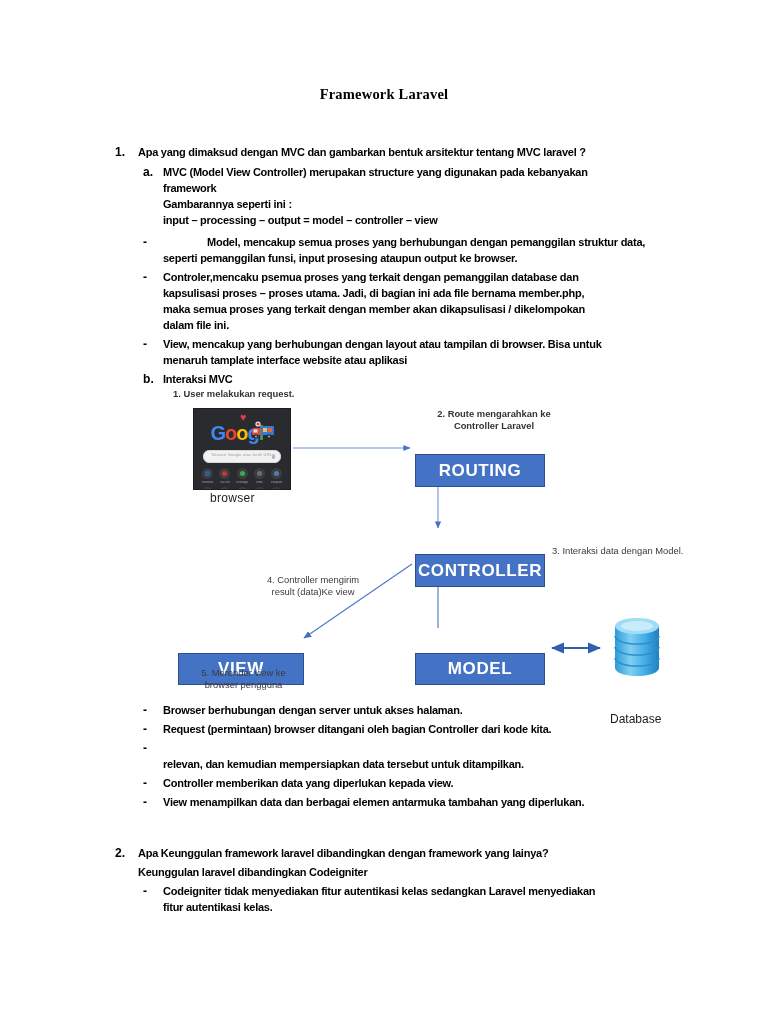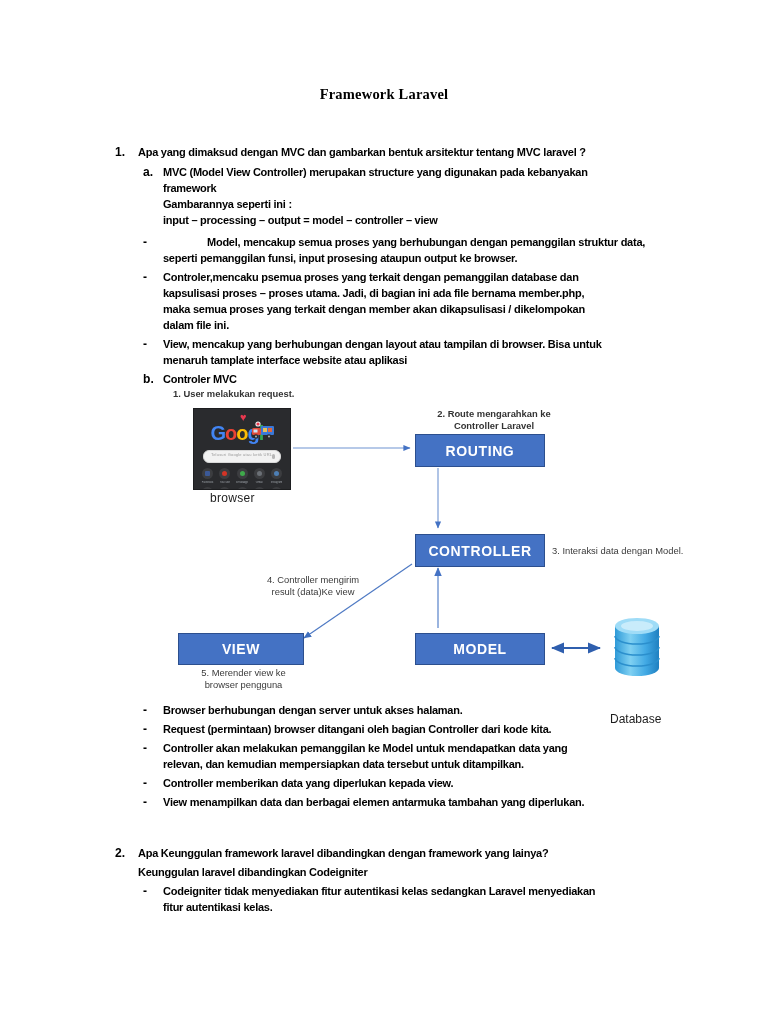--- a/index.html
+++ b/index.html
@@ -68,25 +68,26 @@
     font-weight: normal;
     color: #3a3a3a;
   }
   .box {
     position: absolute;
     background: #4472c4;
     border: 1.2px solid #2c4f8e;
     color: #ffffff;
     font-family: "Liberation Sans", sans-serif;
     font-weight: bold;
-    font-size: 14px;
+    font-size: 17px;
     letter-spacing: 0.6px;
     display: flex;
     align-items: center;
     justify-content: center;
+    margin-top: 20px;
   }
   .browser-shot {
     position: absolute;
     background: #2a2b2e;
     border: 1px solid #1d1e20;
     overflow: hidden;
   }
   .browser-caption {
     position: absolute;
     font-family: "Liberation Sans", sans-serif;
@@ -228,21 +229,21 @@
   <div class="txt" style="left:163px; top:285px; width:520px;">kapsulisasi proses – proses utama. Jadi, di bagian ini ada file bernama member.php,</div>
   <div class="txt" style="left:163px; top:269px; width:520px;">Controler,mencaku psemua proses yang terkait dengan pemanggilan database dan</div>
   <div class="txt" style="left:163px; top:301px; width:520px;">maka semua proses yang terkait dengan member akan dikapsulisasi / dikelompokan</div>
   <div class="txt" style="left:163px; top:317px; width:520px;">dalam file ini.</div>
 
   <div class="marker" style="left:143px; top:336px;">-</div>
   <div class="txt" style="left:163px; top:336px; width:525px;">View, mencakup yang berhubungan dengan layout atau tampilan di browser. Bisa untuk</div>
   <div class="txt" style="left:163px; top:352px; width:525px;">menaruh tamplate interface website atau aplikasi</div>
 
   <div class="marker" style="left:143px; top:371px;">b.</div>
-  <div class="txt" style="left:163px; top:371px;">Controler MVC</div>
+  <div class="txt" style="left:163px; top:371px;">Interaksi MVC</div>
 
   <div class="diagram">
 
     <svg class="arrows" viewBox="0 0 540 320">
       <defs>
         <marker id="ah" markerWidth="7" markerHeight="7" refX="6" refY="3.2" orient="auto">
           <path d="M0,0.4 L6.5,3.2 L0,6 Z" fill="#4472c4"></path>
         </marker>
         <marker id="ah2" markerWidth="7" markerHeight="7" refX="6" refY="3.2" orient="auto">
           <path d="M0,0.4 L6.5,3.2 L0,6 Z" fill="#3f6fbe"></path>
@@ -389,21 +390,20 @@
     <div class="db-caption" style="left:450px; top:296px;">Database</div>
   </div>
 
   <div class="marker" style="left:143px; top:702px;">-</div>
   <div class="txt" style="left:163px; top:702px; width:520px;">Browser berhubungan dengan server untuk akses halaman.</div>
 
   <div class="marker" style="left:143px; top:721px;">-</div>
   <div class="txt" style="left:163px; top:721px; width:520px;">Request (permintaan) browser ditangani oleh bagian Controller dari kode kita.</div>
 
   <div class="marker" style="left:143px; top:740px;">-</div>
-  <div class="txt" style="left:163px; top:740px; width:520px;">Controller akan melakukan pemanggilan ke Model untuk mendapatkan data yang</div>
   <div class="txt" style="left:163px; top:756px; width:520px;">relevan, dan kemudian mempersiapkan data tersebut untuk ditampilkan.</div>
 
   <div class="marker" style="left:143px; top:775px;">-</div>
   <div class="txt" style="left:163px; top:775px; width:520px;">Controller memberikan data yang diperlukan kepada view.</div>
 
   <div class="marker" style="left:143px; top:794px;">-</div>
   <div class="txt" style="left:163px; top:794px; width:525px;">View menampilkan data dan berbagai elemen antarmuka tambahan yang diperlukan.</div>
 
   <div class="marker" style="left:115px; top:845px;">2.</div>
   <div class="txt" style="left:138px; top:845px; width:545px;">Apa Keunggulan framework laravel dibandingkan dengan framework yang lainya?</div>

